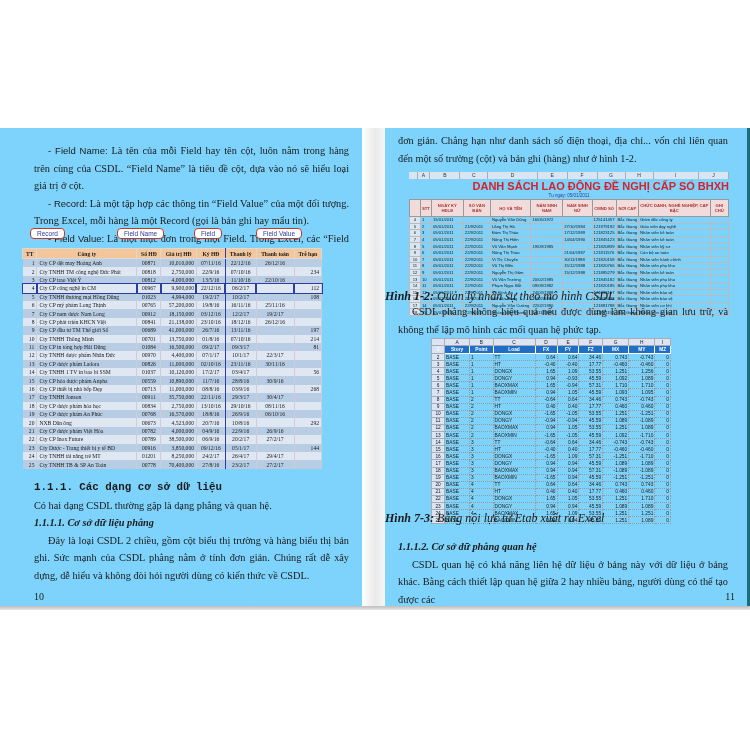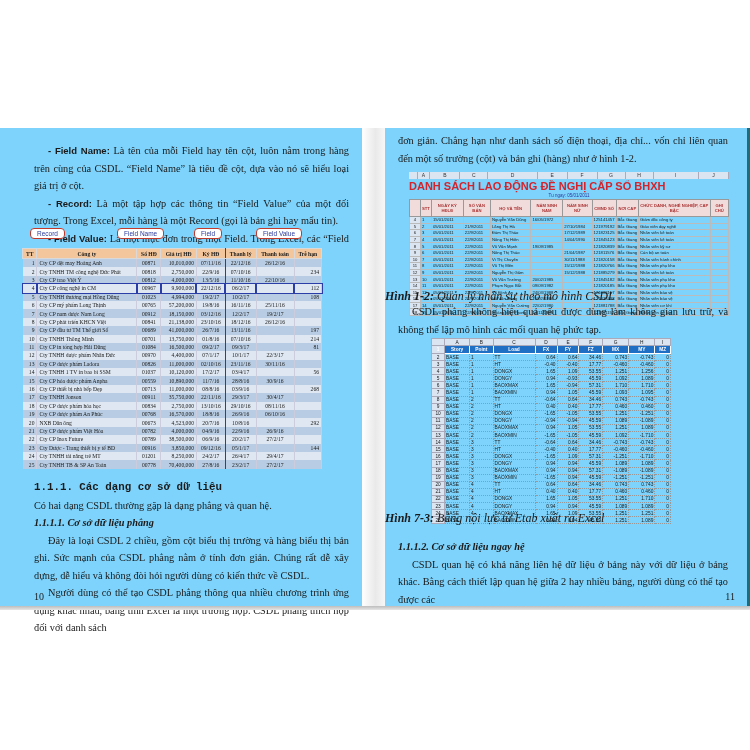--- a/index.html
+++ b/index.html
@@ -8,21 +8,21 @@
   .spread { position:absolute; left:0; top:128px; width:750px; height:482px; }
   .page { position:absolute; top:0; height:480px; background:#7dd3fc; }
   .page-left { left:0; width:372px; }
   .page-right { left:385px; width:362px; border-right:3px solid #1f6d78; }
   .gutter { position:absolute; left:362px; top:0; width:30px; height:480px;
             background:linear-gradient(to right,#ffffff 0%,#e9e9e9 45%,#f4f4f4 70%,#ffffff 100%); }
   .bottom-shadow { position:absolute; left:0; top:478px; width:750px; height:4px;
             background:linear-gradient(#bdbdbd,#e6e6e6); }
   p { margin:0; font-size:10.3px; line-height:17.5px; text-align:justify; }
   .indent { text-indent:14px; }
-  .term { font-family:"Liberation Sans", sans-serif; font-weight:bold; font-size:9.5px; }
+  .term { font-family:"Liberation Sans", sans-serif; font-weight:normal; font-size:9.5px; }
   .h2 { font-weight:bold; font-size:10.8px; margin-top:2px;font-family:Liberation Mono, monospace; }
   .h3 { font-weight:bold; font-style:italic; font-size:10.3px; }
   .caption { text-align:left; font-style:italic; font-size:12px; margin:4px 16px 4px 0; }
   .caption b { font-style:italic; }
   .pnum { position:absolute; bottom:6px; font-size:10px; }
 
   
   .fig1 { position:relative; margin:6px 0 0 30px; width:300px; }
   .callouts { position:relative; height:22px; }
   .callout { position:absolute; top:2px; padding:1px 6px; font-family:"Liberation Sans", sans-serif;
@@ -34,21 +34,21 @@
   table.t1 tr.even td { background:#dfe8f2; }
   table.t1 td.num { text-align:right; }
   table.t1 td.ctr { text-align:center; }
   table.t1 td.kyhd, table.t1 th.kyhd { border-left:1.5px solid #2b3ea8; border-right:1.5px solid #2b3ea8; }
   table.t1 tr.rec td { outline:1px solid #2b3ea8; }
 
   
   .fig2 { margin:4px 0 0 24px; width:320px; font-family:"Liberation Sans", sans-serif; }
   .xl-colhdr { display:flex; background:#dbe5f1; height:7px; font-size:5px; color:#333; }
   .xl-colhdr span { border-right:0.5px solid #aab; text-align:center; }
-  .xl-title { color:#d4242b; font-weight:bold; font-size:11px; text-align:left; height:14px; line-height:14px; }
+  .xl-title { color:#d4242b; font-weight:bold; font-size:11px; text-align:right; height:14px; line-height:14px; }
   .xl-sub { color:#2a3a9a; font-size:4.5px; text-align:center; height:6px; }
   table.t2 { border-collapse:collapse; width:320px; font-size:4.2px; }
   table.t2 th { background:#f2dcdb; color:#a33; font-weight:bold; height:16px; border:0.5px solid #999; padding:0 1px; }
   table.t2 td { height:5.6px; border:0.3px solid #bbb; padding:0 1px; white-space:nowrap; overflow:hidden; }
   table.t2 td.rn { background:#dbe5f1; width:8px; text-align:center; }
 
   
   .fig3 { margin:6px 0 0 46px; width:240px; font-family:"Liberation Sans", sans-serif; }
   table.t3 { border-collapse:collapse; width:240px; font-size:4.8px; }
   table.t3 .ch td { background:#dbe5f1; text-align:center; height:6px; border:0.3px solid #aab; }
@@ -342,21 +342,20 @@
             </tr>
           </tbody>
       </table>
     </div>
 
     <div style="position:absolute; left:34px; top:349px; width:315px;">
       <p class="h2">1.1.1. Các dạng cơ sở dữ liệu</p>
       <p>Có hai dạng CSDL thường gặp là dạng phẳng và quan hệ.</p>
       <p class="h3">1.1.1.1. Cơ sở dữ liệu phẳng</p>
       <p class="indent">Đây là loại CSDL 2 chiều, gồm cột biểu thị trường và hàng biểu thị bản ghi. Sức mạnh của CSDL phẳng nằm ở tính đơn giản. Chúng rất dễ xây dựng, dễ hiểu và không đòi hỏi người dùng có kiến thức về CSDL.</p>
-      <p class="indent">Người dùng có thể tạo CSDL phẳng thông qua nhiều chương trình ứng dụng khác nhau, bảng tính Excel là một trường hợp. CSDL phẳng thích hợp đối với danh sách</p>
     </div>
     <span class="pnum" style="left:34px;">10</span>
   </div>
 
   <div class="gutter"></div>
 
   <div class="page page-right">
     <div style="position:absolute; left:13px; top:4px; width:330px;">
       <p>đơn giản. Chẳng hạn như danh sách số điện thoại, địa chỉ... vốn chỉ liên quan đến một số trường (cột) và bản ghi (hàng) như ở hình 1-2.</p>
     </div>
@@ -914,20 +913,20 @@
               <td class="num">1.089</td>
               <td class="num">0</td>
             </tr>
           </tbody>
       </table>
     </div>
 
     <p class="caption" style="position:absolute; left:0; top:378px; width:362px;"><b>Hình 7-3:</b><span> Bảng nội lực từ Etab xuất ra Excel</span></p>
 
     <div style="position:absolute; left:13px; top:410px; width:330px;">
-      <p class="h3">1.1.1.2. Cơ sở dữ liệu ngay hệ</p>
+      <p class="h3">1.1.1.2. Cơ sở dữ phẳng quan hệ</p>
       <p class="indent">CSDL quan hệ có khả năng liên hệ dữ liệu ở bảng này với dữ liệu ở bảng khác. Bằng cách thiết lập quan hệ giữa 2 hay nhiều bảng, người dùng có thể tạo được các</p>
     </div>
     <span class="pnum" style="right:12px;">11</span>
   </div>
 
   <div class="bottom-shadow"></div>
 </div>
 
 </body></html>

